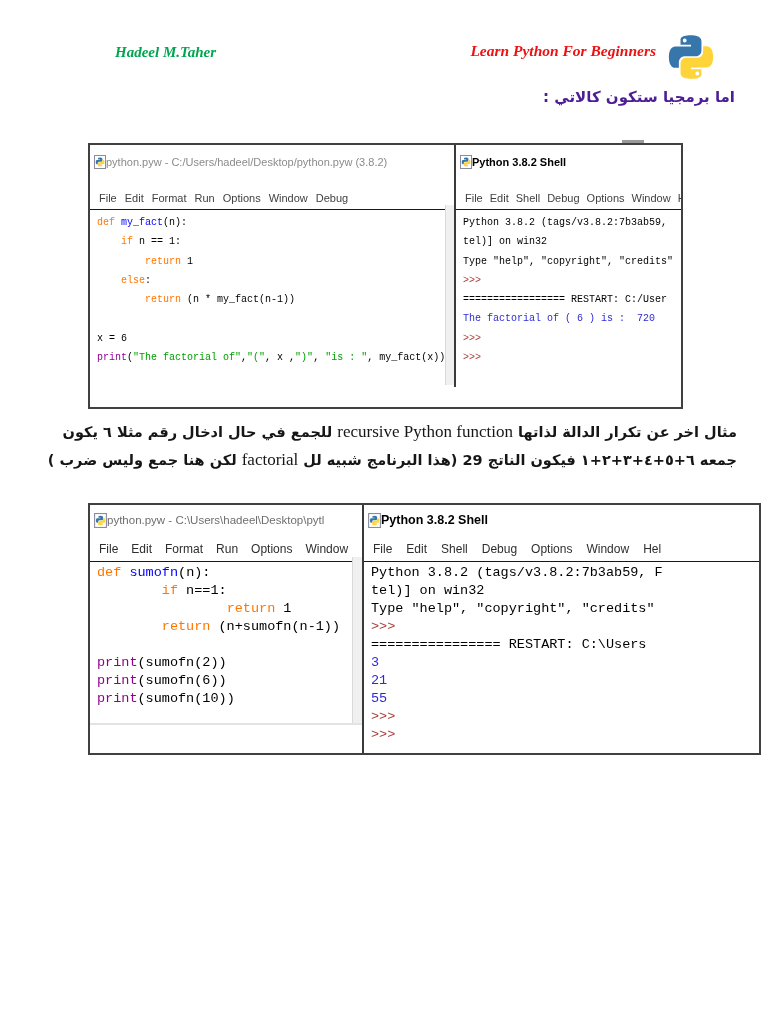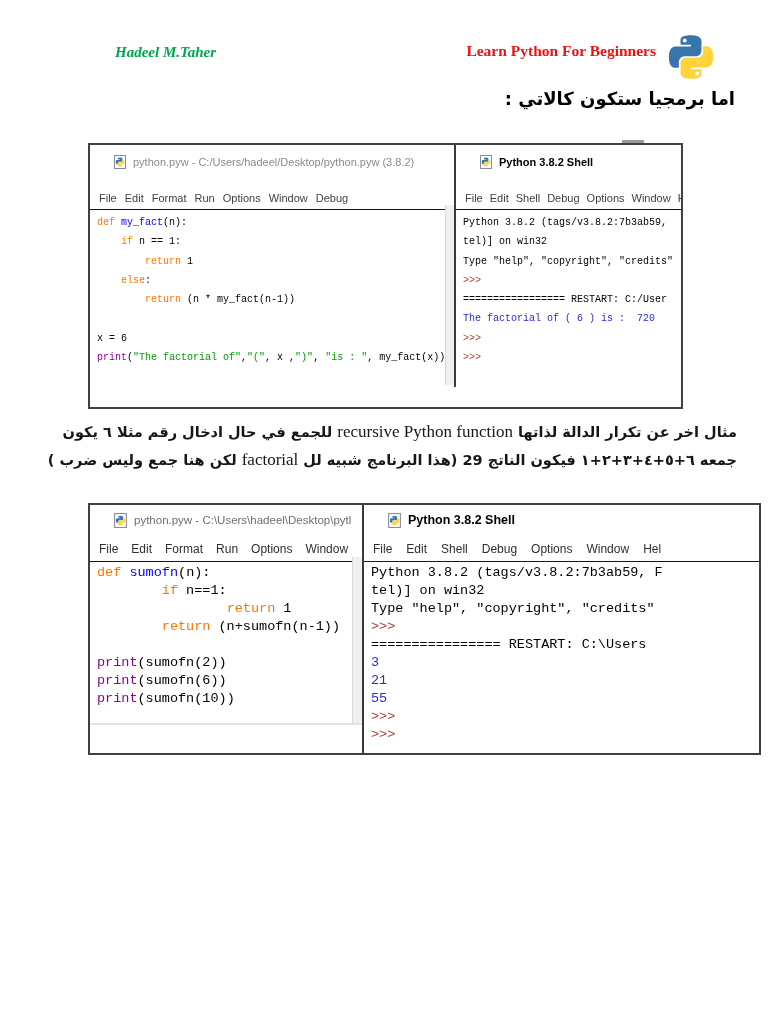--- a/index.html
+++ b/index.html
@@ -3,46 +3,46 @@
 <meta charset="utf-8">
 <style>
   html,body{margin:0;padding:0;background:#fff;}
   .page{position:relative;width:768px;height:1024px;background:#fff;overflow:hidden;
         font-family:"Liberation Sans",sans-serif;}
 
   
   .author{position:absolute;left:115px;top:44px;color:#00A550;
           font-family:"Liberation Serif",serif;font-weight:bold;font-style:italic;font-size:15px;}
   .course{position:absolute;right:112px;top:42px;color:#EE1111;
-          font-family:"Liberation Serif",serif;font-weight:bold;font-size:15.5px;}
+          font-family:"Liberation Serif",serif;font-weight:bold;font-style:italic;font-size:15.5px;}
   .pylogo{position:absolute;left:668px;top:34px;width:46px;height:46px;}
 
-  .intro{position:absolute;right:33px;top:88px;direction:rtl;color:#000000;
-         font-family:"DejaVu Sans",sans-serif;font-weight:bold;font-size:18px;}
+  .intro{position:absolute;right:33px;top:88px;direction:rtl;color:#4c1d95;
+         font-family:"DejaVu Sans",sans-serif;font-weight:bold;font-size:15px;}
 
   
   .para{position:absolute;left:63px;top:418px;width:674px;direction:rtl;text-align:right;
         color:#161616;font-family:"DejaVu Sans",sans-serif;font-weight:bold;font-size:14.5px;}
   .para .pline{line-height:27px;white-space:nowrap;}
   .para .lat{font-family:"Liberation Serif",serif;font-size:17px;font-weight:normal;}
 
   
   .winbox{position:absolute;background:#fff;border:2px solid #404040;display:flex;box-sizing:border-box;}
   .b1{left:88px;top:143px;width:595px;height:266px;}
   .b2{left:88px;top:503px;width:673px;height:252px;}
   .pane{position:relative;height:100%;box-sizing:border-box;background:#fff;}
   .b1 .edpane{width:364px;}
   .b2 .edpane{width:272px;}
   .shpane{flex:1;min-width:0;}
   .vdiv{width:2px;background:#3a3a3a;flex:0 0 2px;}
   .b1 .vdiv{height:calc(100% - 20px);}
   .b2 .vdiv{height:100%;}
   .toptick{position:absolute;left:532px;top:-5px;width:22px;height:3px;background:#9a9a9a;}
 
-  .titlebar{display:flex;align-items:center;padding-left:24px;gap:7px;overflow:hidden;white-space:nowrap;}
+  .titlebar{display:flex;align-items:center;padding-left:4px;gap:0;overflow:hidden;white-space:nowrap;}
   .b1 .titlebar{height:34px;}
   .b2 .titlebar{height:30px;}
   .ed-title{color:#8b8b8b;}
   .sh-title{color:#000;font-weight:bold;}
   .b1 .ed-title,.b1 .sh-title{font-size:11px;}
   .b2 .ed-title{font-size:11.5px;color:#6e6e6e;}
   .b2 .sh-title{font-size:12.5px;}
 
   .menubar{display:flex;align-items:flex-end;padding:0 0 5px 9px;border-bottom:1px solid #0f172a;
            overflow:hidden;white-space:nowrap;}

